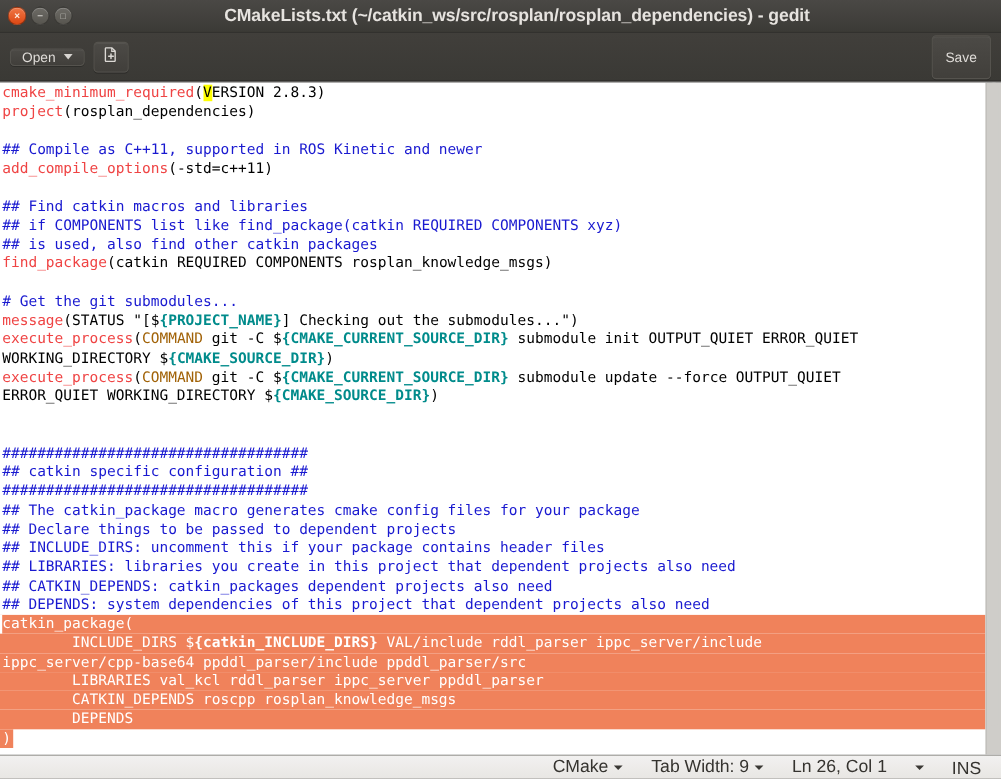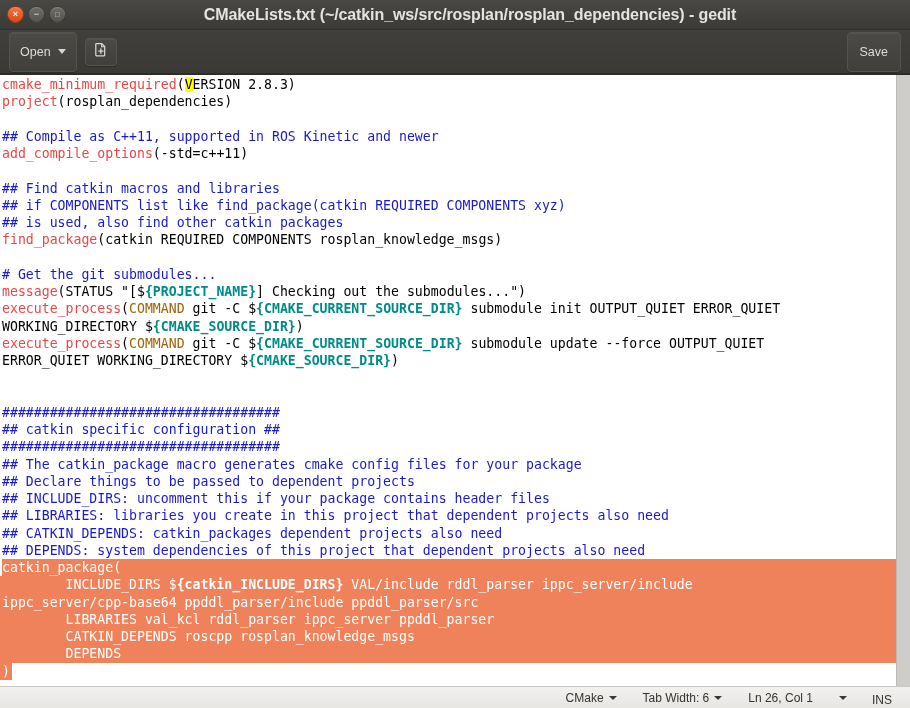--- a/index.html
+++ b/index.html
@@ -69,21 +69,21 @@
   .toolbar {
     height: 44px;
     flex: 0 0 44px;
     background: linear-gradient(to bottom, #413f3b 0%, #3a3935 100%);
     display: flex;
     align-items: center;
     padding: 0 9px;
     border-bottom: 1px solid #2e2d2a;
   }
   .tb-btn {
-    height: 40px;
+    height: 16px;
     border: 1px solid #55534e;
     border-radius: 4px;
     background: linear-gradient(to bottom, #4c4a46 0%, #413f3b 100%);
     color: #dfdcd8;
     font-size: 12.5px;
     display: flex;
     align-items: center;
     gap: 7px;
     padding: 0 10px;
     cursor: default;
@@ -195,21 +195,21 @@
   
   .statusbar {
     flex: 0 0 22px;
     height: 22px;
     background: linear-gradient(to bottom,#f2f1f0,#e8e6e3);
     border-top: 1px solid #c8c6c2;
     display: flex;
     align-items: center;
     justify-content: flex-end;
     padding-right: 12px;
-    font-size: 12px;
+    font-size: 16px;
     color: #35332f;
     gap: 4px;
   }
   .sb-item {
     display: flex;
     align-items: center;
     gap: 5px;
     padding: 0 11px;
     height: 22px;
     white-space: nowrap;
@@ -272,21 +272,21 @@
       <div class="scroll-thumb" id="thumb" style="height: 584.913px; top: 0px;"></div>
     </div>
   </div>
 
   <div class="statusbar">
     <div class="sb-item">
       <span>CMake</span>
       <span class="sb-caret"></span>
     </div>
     <div class="sb-item">
-      <span>Tab Width: 6</span>
+      <span>Tab Width: 9</span>
       <span class="sb-caret"></span>
     </div>
     <div class="sb-item">
       <span>Ln 26, Col 1</span>
     </div>
     <div class="sb-item">
       <span class="sb-caret"></span>
     </div>
     <div class="sb-item sb-ins">
       <span>INS</span>

